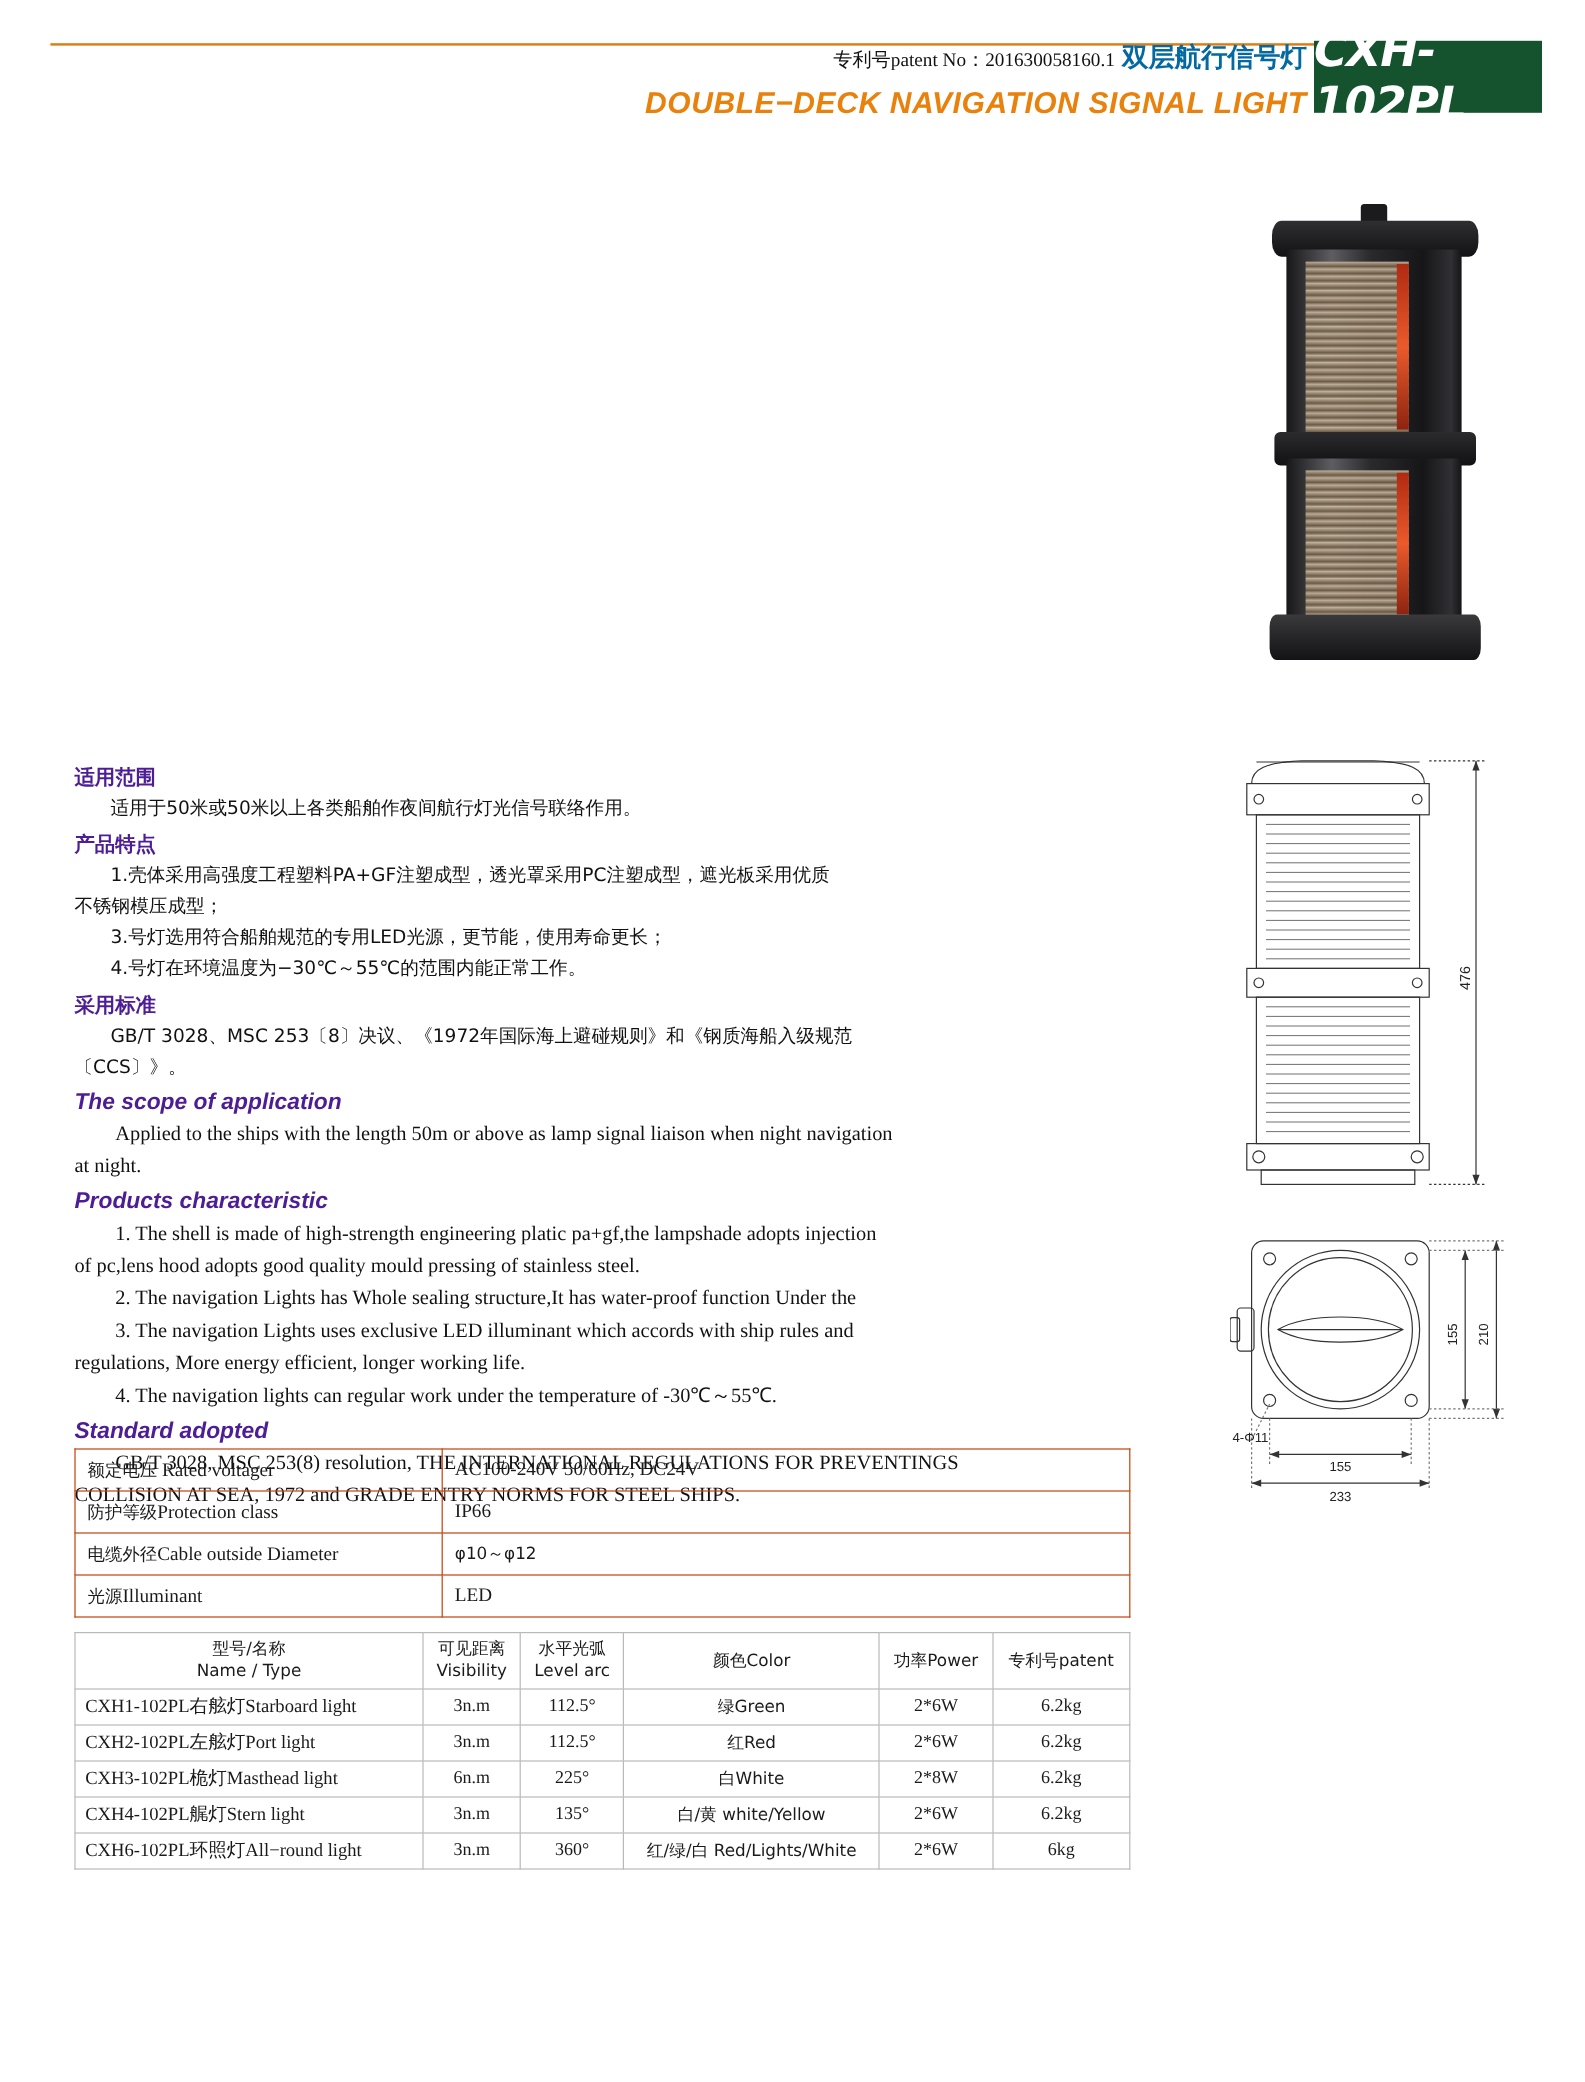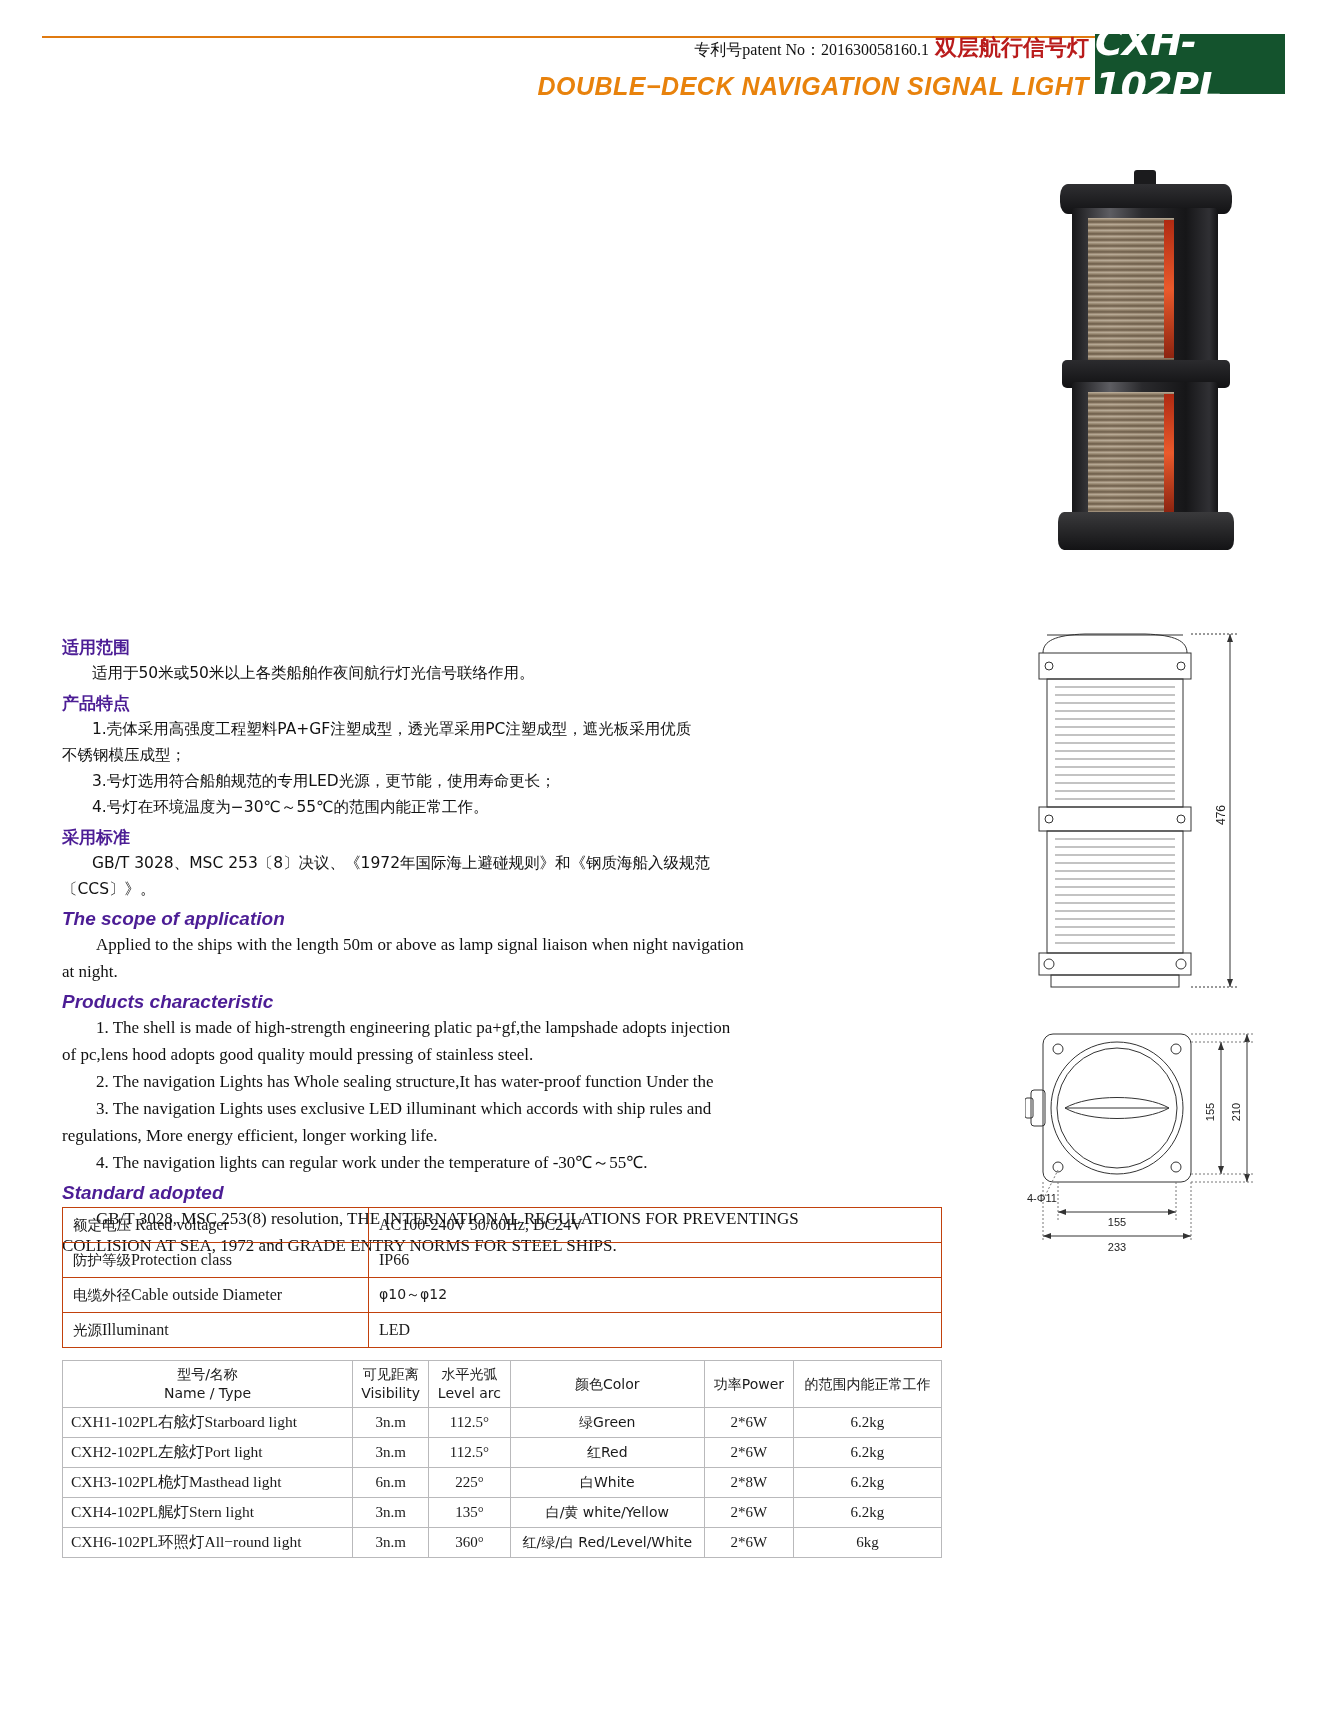--- a/index.html
+++ b/index.html
@@ -23,21 +23,21 @@
     position:absolute; right:232px; top:33px;
     text-align:right;
     white-space:nowrap;
   }
   .patent-no {
     font-family:"Liberation Serif", serif;
     font-size:16px; color:#111; letter-spacing:0px;
   }
   .cn-title {
     font-family:"DejaVu Sans", sans-serif;
-    font-size:22px; font-weight:bold; color:#b91c1c;
+    font-size:22px; font-weight:bold; color:#0369a1;
     margin-left:6px;
   }
   .en-title {
     position:absolute; right:232px; top:72px;
     font-family:"Liberation Sans", sans-serif;
     font-size:25px; font-weight:bold; font-style:italic;
     color:#e8820c; letter-spacing:0.5px;
     white-space:nowrap;
   }
   .model-badge {
@@ -373,21 +373,21 @@
       <th>
         <div>可见距离</div>
         <div>Visibility</div>
       </th>
       <th>
         <div>水平光弧</div>
         <div>Level arc</div>
       </th>
       <th>颜色Color</th>
       <th>功率Power</th>
-      <th>的范围内能正常工作</th>
+      <th>专利号patent</th>
     </tr>
   </thead>
   <tbody>
     <tr>
       <td class="name mixed">CXH1-102PL右舷灯Starboard light</td>
       <td>3n.m</td>
       <td>112.5°</td>
       <td class="cjk">绿Green</td>
       <td>2*6W</td>
       <td>6.2kg</td>
@@ -413,18 +413,18 @@
       <td>3n.m</td>
       <td>135°</td>
       <td class="cjk">白/黄 white/Yellow</td>
       <td>2*6W</td>
       <td>6.2kg</td>
     </tr>
     <tr>
       <td class="name mixed">CXH6-102PL环照灯All−round light</td>
       <td>3n.m</td>
       <td>360°</td>
-      <td class="cjk">红/绿/白 Red/Level/White</td>
+      <td class="cjk">红/绿/白 Red/Lights/White</td>
       <td>2*6W</td>
       <td>6kg</td>
     </tr>
   </tbody>
 </table>
 
 </body></html>

